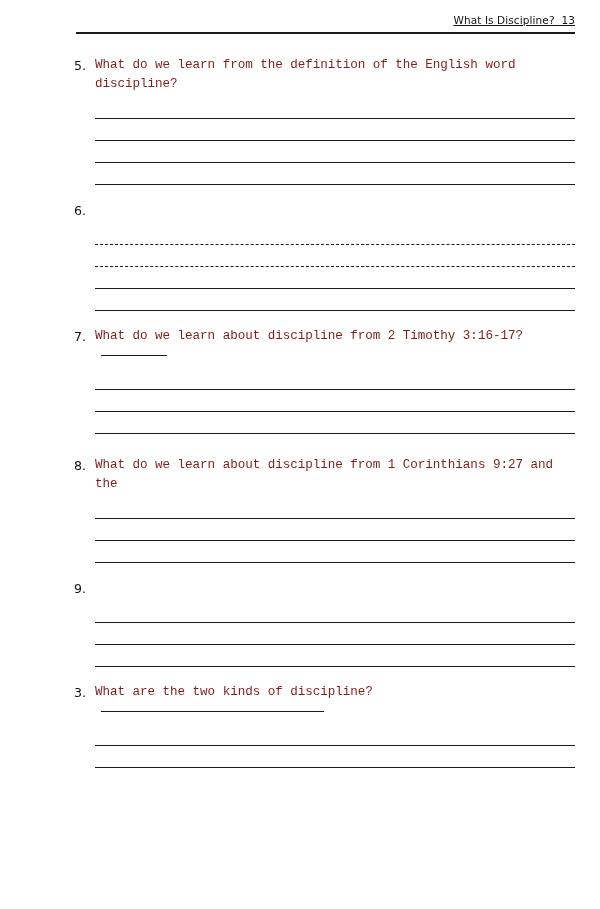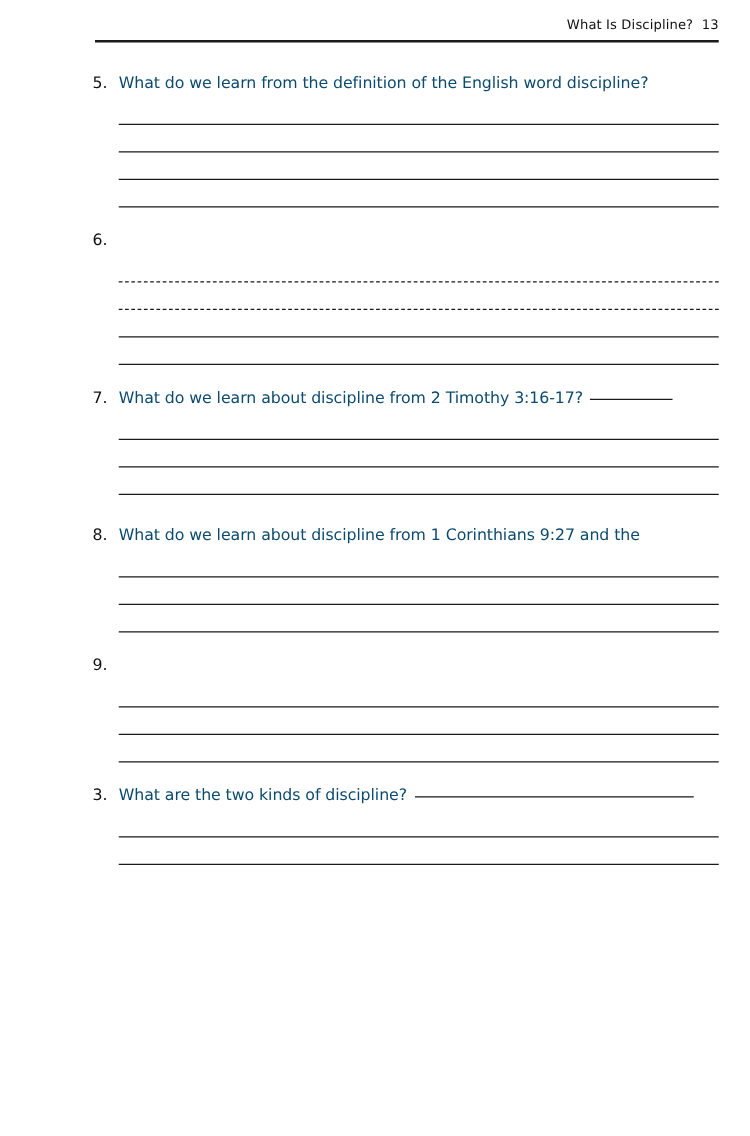--- a/index.html
+++ b/index.html
@@ -22,20 +22,21 @@
     background: #ffffff;
   }
 
   
   .header {
     position: absolute;
     left: 76px;
     right: 25px;
     top: 14px;
     height: 22px;
+    text-decoration: underline;
   }
   .header-text {
     display: block;
     text-align: right;
     font-size: 10.5px;
     letter-spacing: 0.1px;
     color: #111111;
     white-space: pre;
     line-height: 13px;
   }
@@ -77,22 +78,23 @@
     text-align: right;
     font-size: 12.6px;
     line-height: 19px;
     color: #111111;
     white-space: pre;
   }
   .q-text {
     display: block;
     font-size: 12.6px;
     line-height: 19px;
-    color: #0c4a6e;
+    color: #7f1d1d;
     letter-spacing: -0.05px;
+    font-family: Liberation Mono, monospace;
   }
   .q-text.l2 {
     display: block;
   }
 
   
   .inline-rule {
     display: inline-block;
     vertical-align: baseline;
     height: 0;

